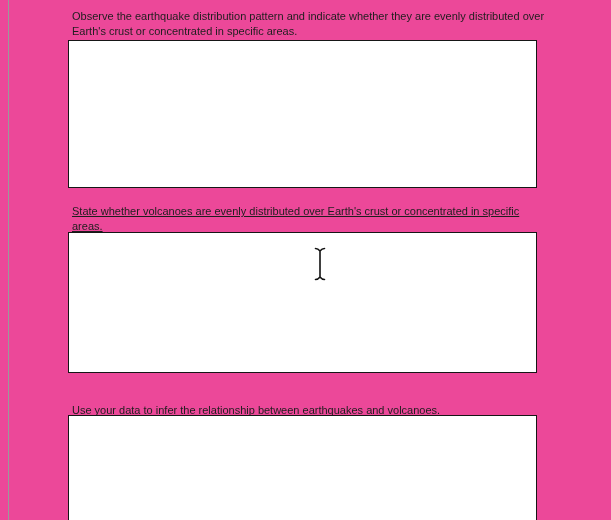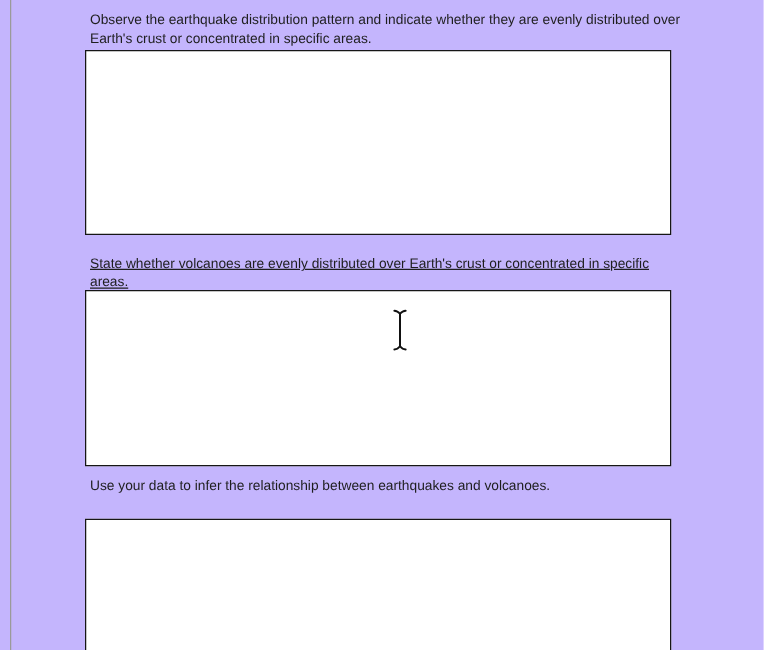--- a/index.html
+++ b/index.html
@@ -4,21 +4,21 @@
 <style>
   html, body {
     margin: 0;
     padding: 0;
     background: #ffffff;
   }
   .screen {
     position: relative;
     width: 611px;
     height: 520px;
-    background: #c4b5fd;
+    background: #ec4899;
     overflow: hidden;
     font-family: "Liberation Sans", sans-serif;
   }
   .left-rule {
     position: absolute;
     left: 8px;
     top: 0;
     width: 1px;
     height: 100%;
     background: #9a9a9a;
@@ -27,21 +27,21 @@
     position: absolute;
     left: 72px;
     width: 478px;
     margin: 0;
     font-size: 11px;
     line-height: 15px;
     color: #1e1e1e;
   }
   .p1 { top: 9px; }
   .p2 { top: 204px; text-decoration: underline; }
-  .p3 { top: 382px; }
+  .p3 { top: 403px; }
   .answer-box {
     position: absolute;
     left: 68px;
     width: 469px;
     border: 1px solid #161616;
     background: #ffffff;
     box-sizing: border-box;
   }
   .box1 { top: 40px;  height: 148px; }
   .box2 { top: 232px; height: 141px; }

